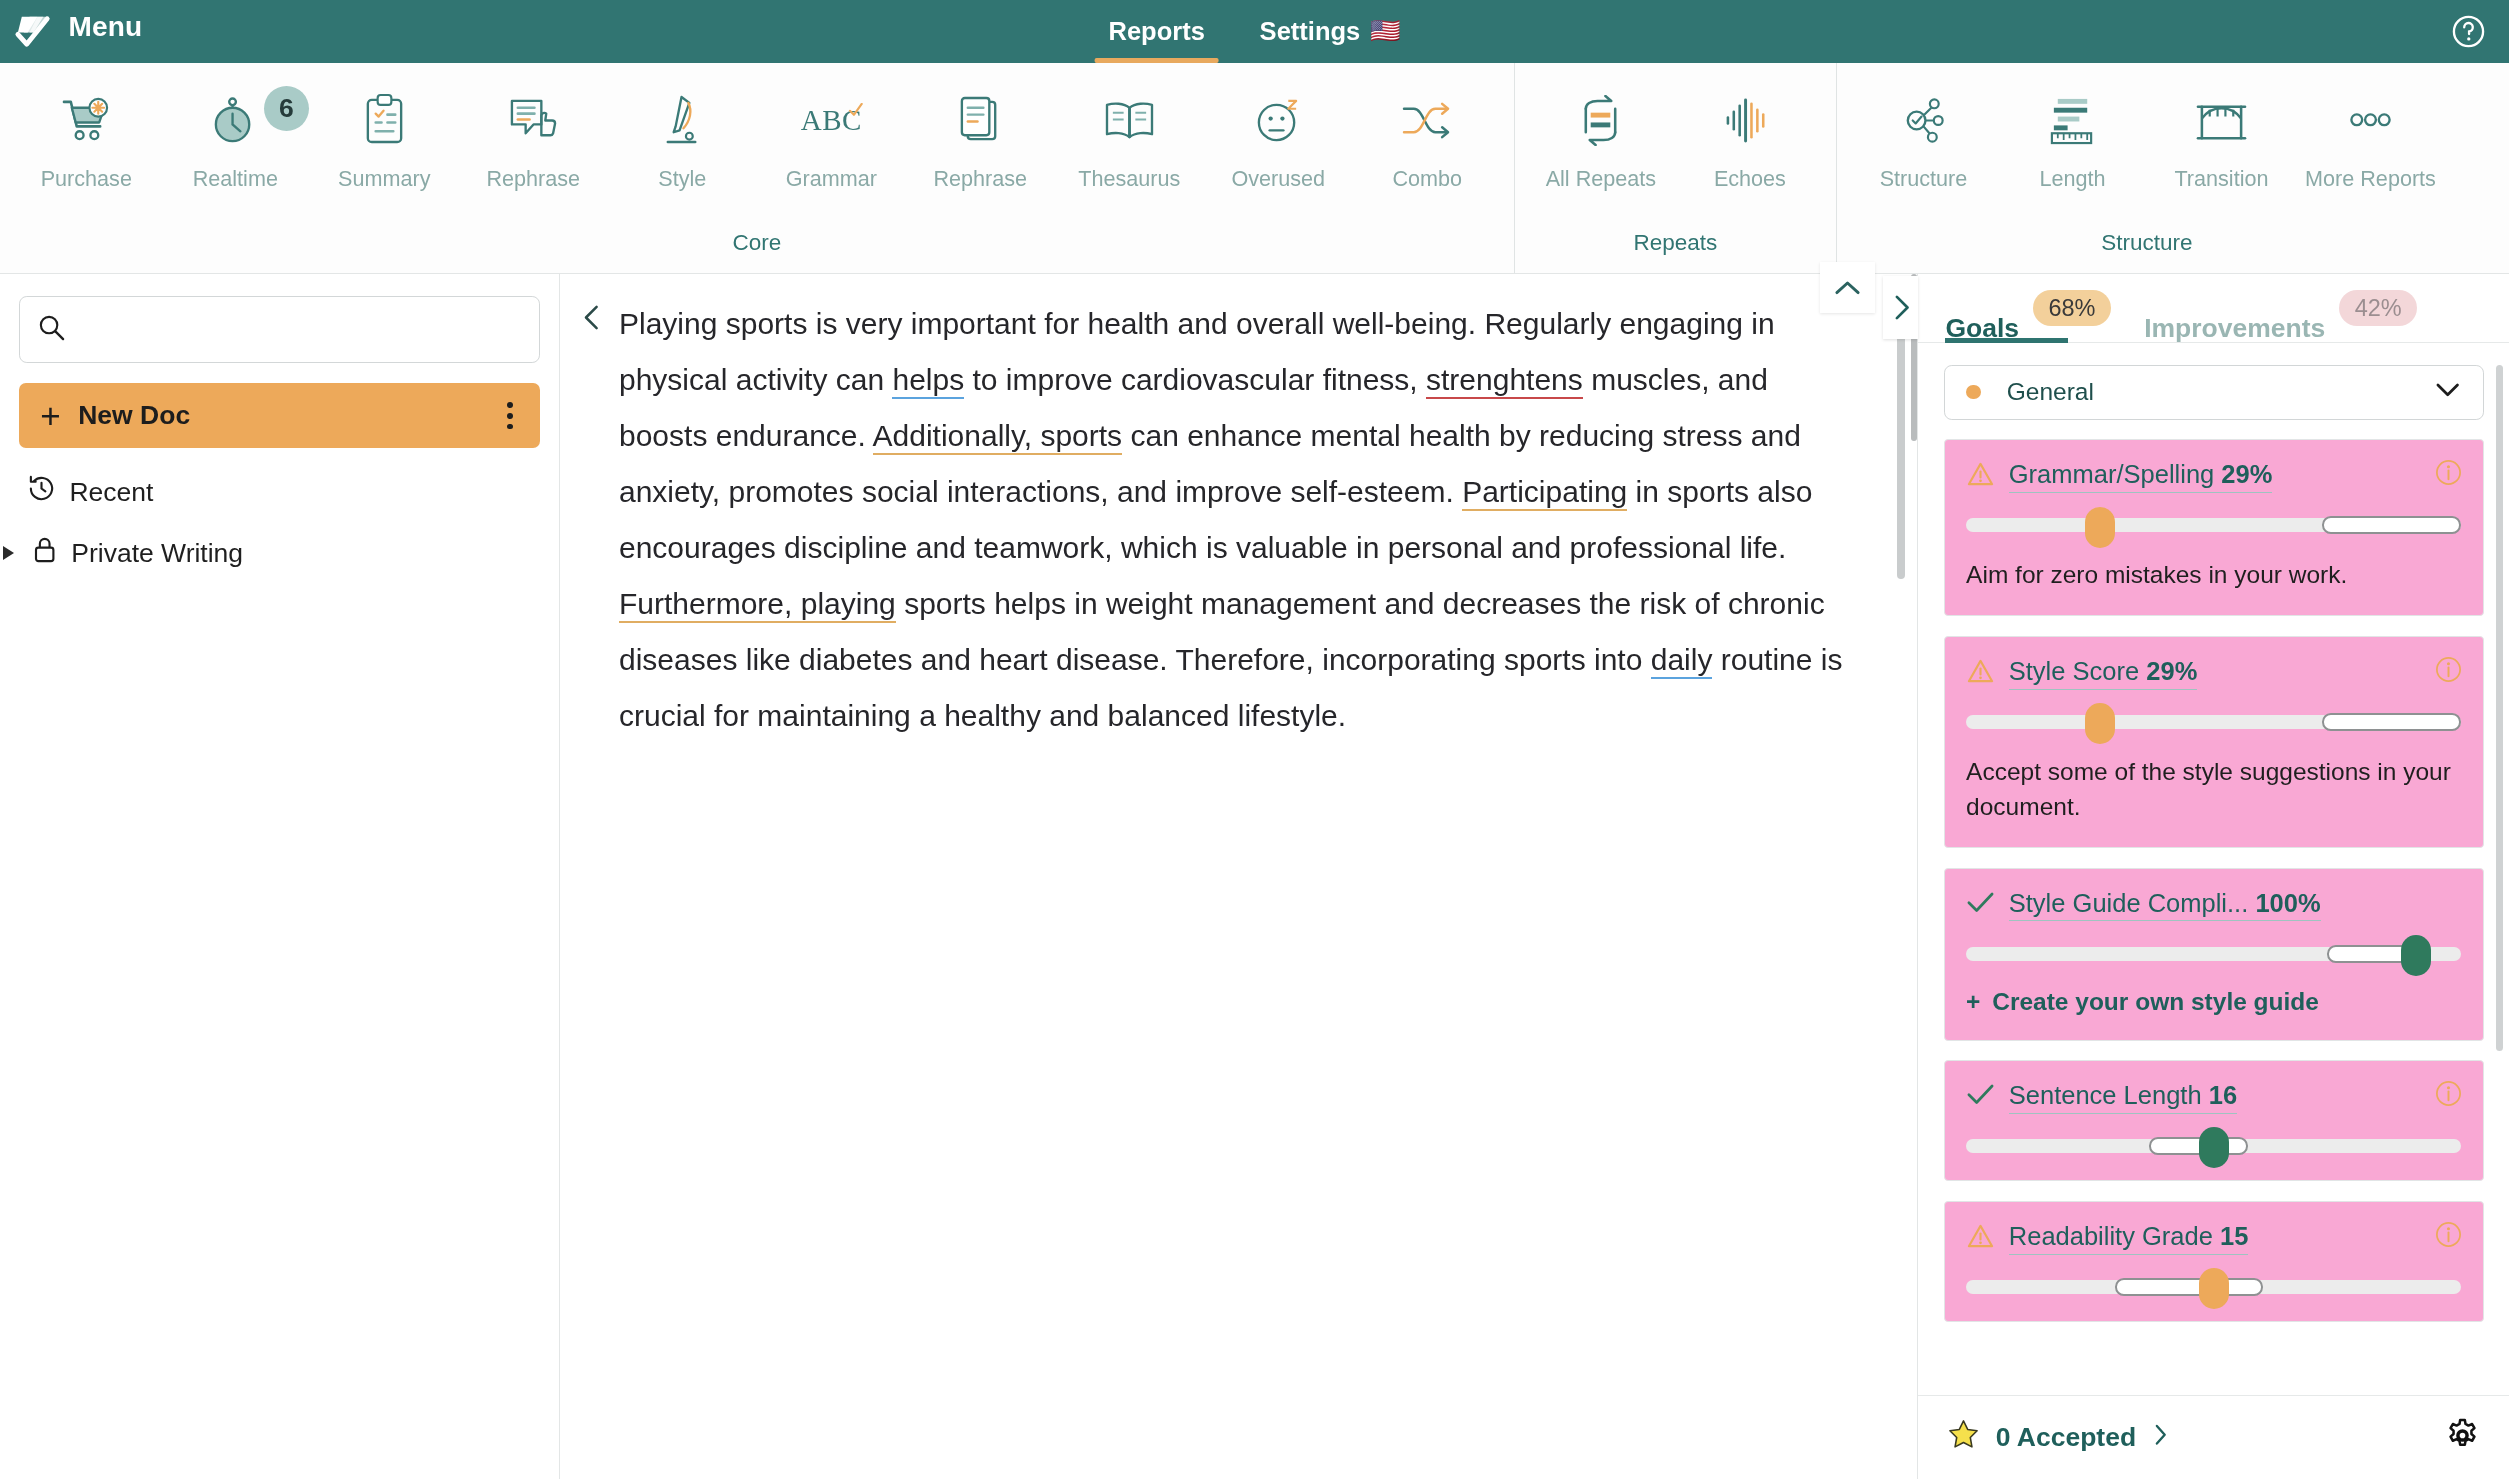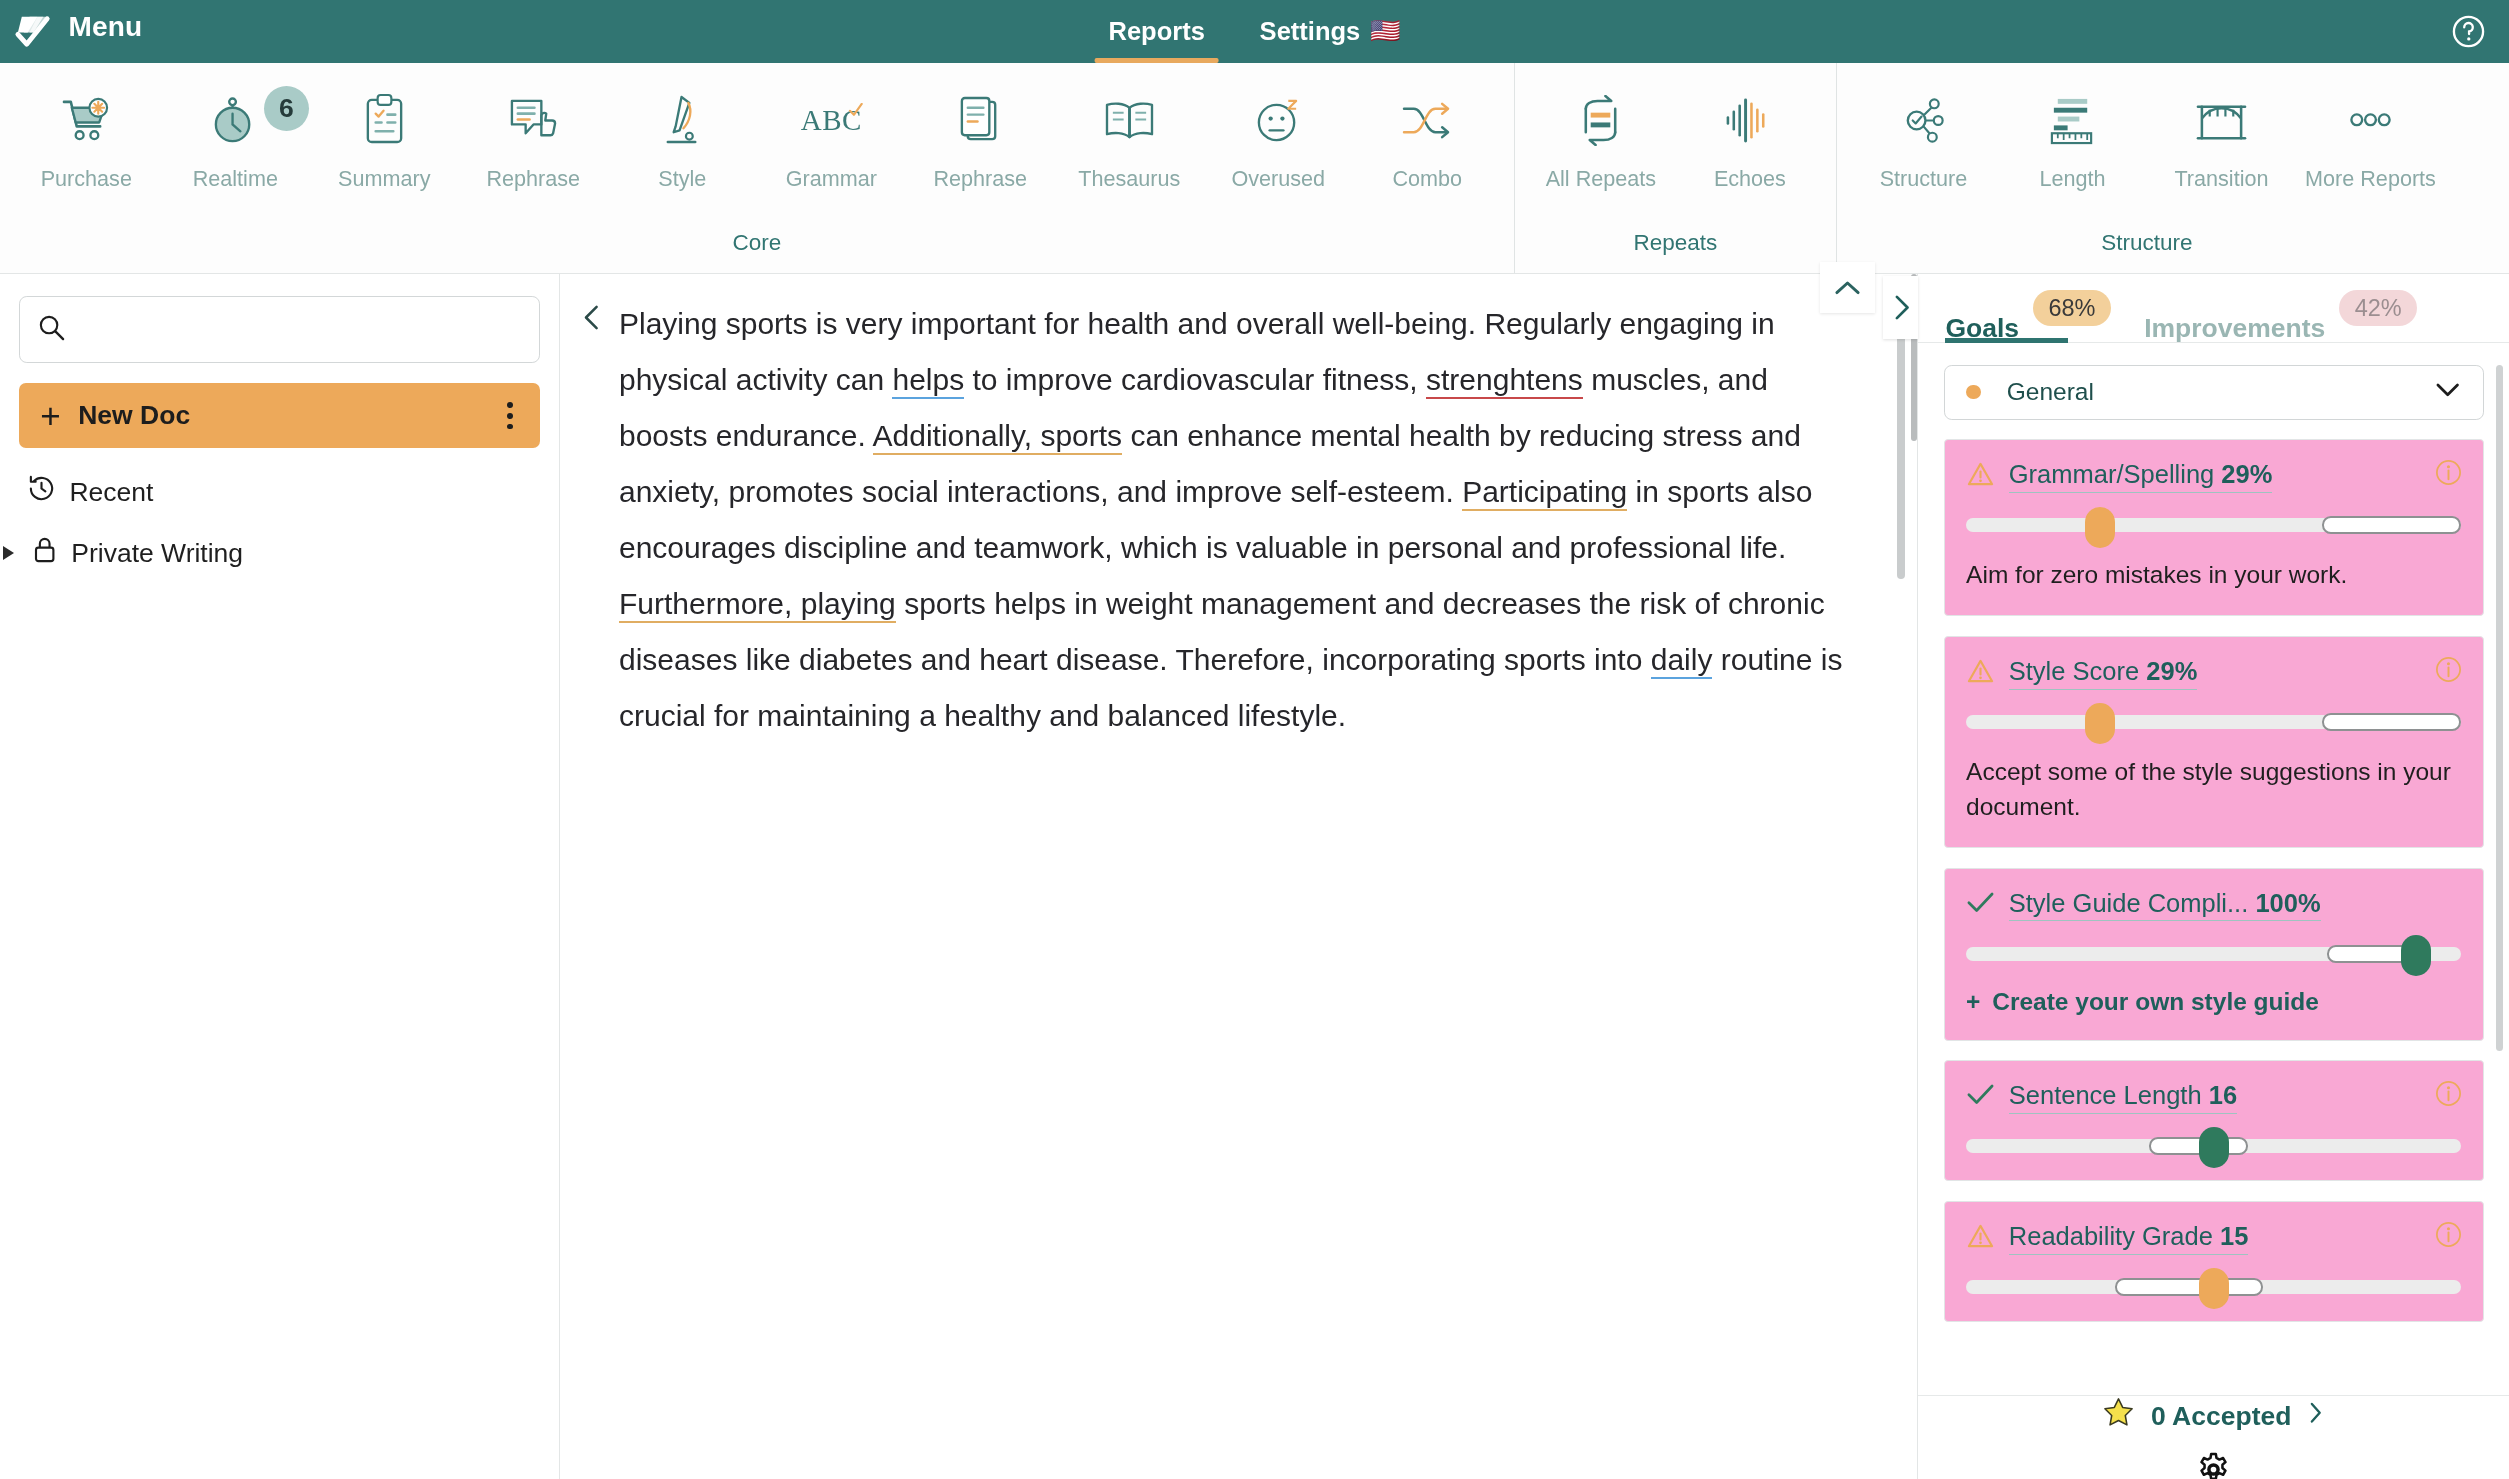--- a/index.html
+++ b/index.html
@@ -198,21 +198,21 @@
   .sthumb.amber { background: #eda95a; }
   .sthumb.green { background: #2f7a5d; }
   .gcard-desc { margin-top: 21px; font-size: 24.5px; color: #1f1f1f; line-height: 35px; }
   .createlink {
     margin-top: 23.5px; font-size: 24.5px; color: #1f5f5b; font-weight: bold;
     display: flex; align-items: center; gap: 11.8px; cursor: pointer;
   }
 
   .panel-footer {
     height: 84px; border-top: 1px solid #e6e9e9; display: flex;
-    align-items: center; padding: 0 29px; gap: 15.7px; background: #fff; flex-direction: column;
+    align-items: center; padding: 0 29px; gap: 15.7px; background: #fff;
   }
   .accepted {
     display: flex; align-items: center; gap: 15.7px; cursor: pointer;
     font-size: 26.5px; font-weight: bold; color: #1f5f5b; flex: 1;
   }
   .gear { cursor: pointer; }
 </style>
 </head>
 <body>
 

